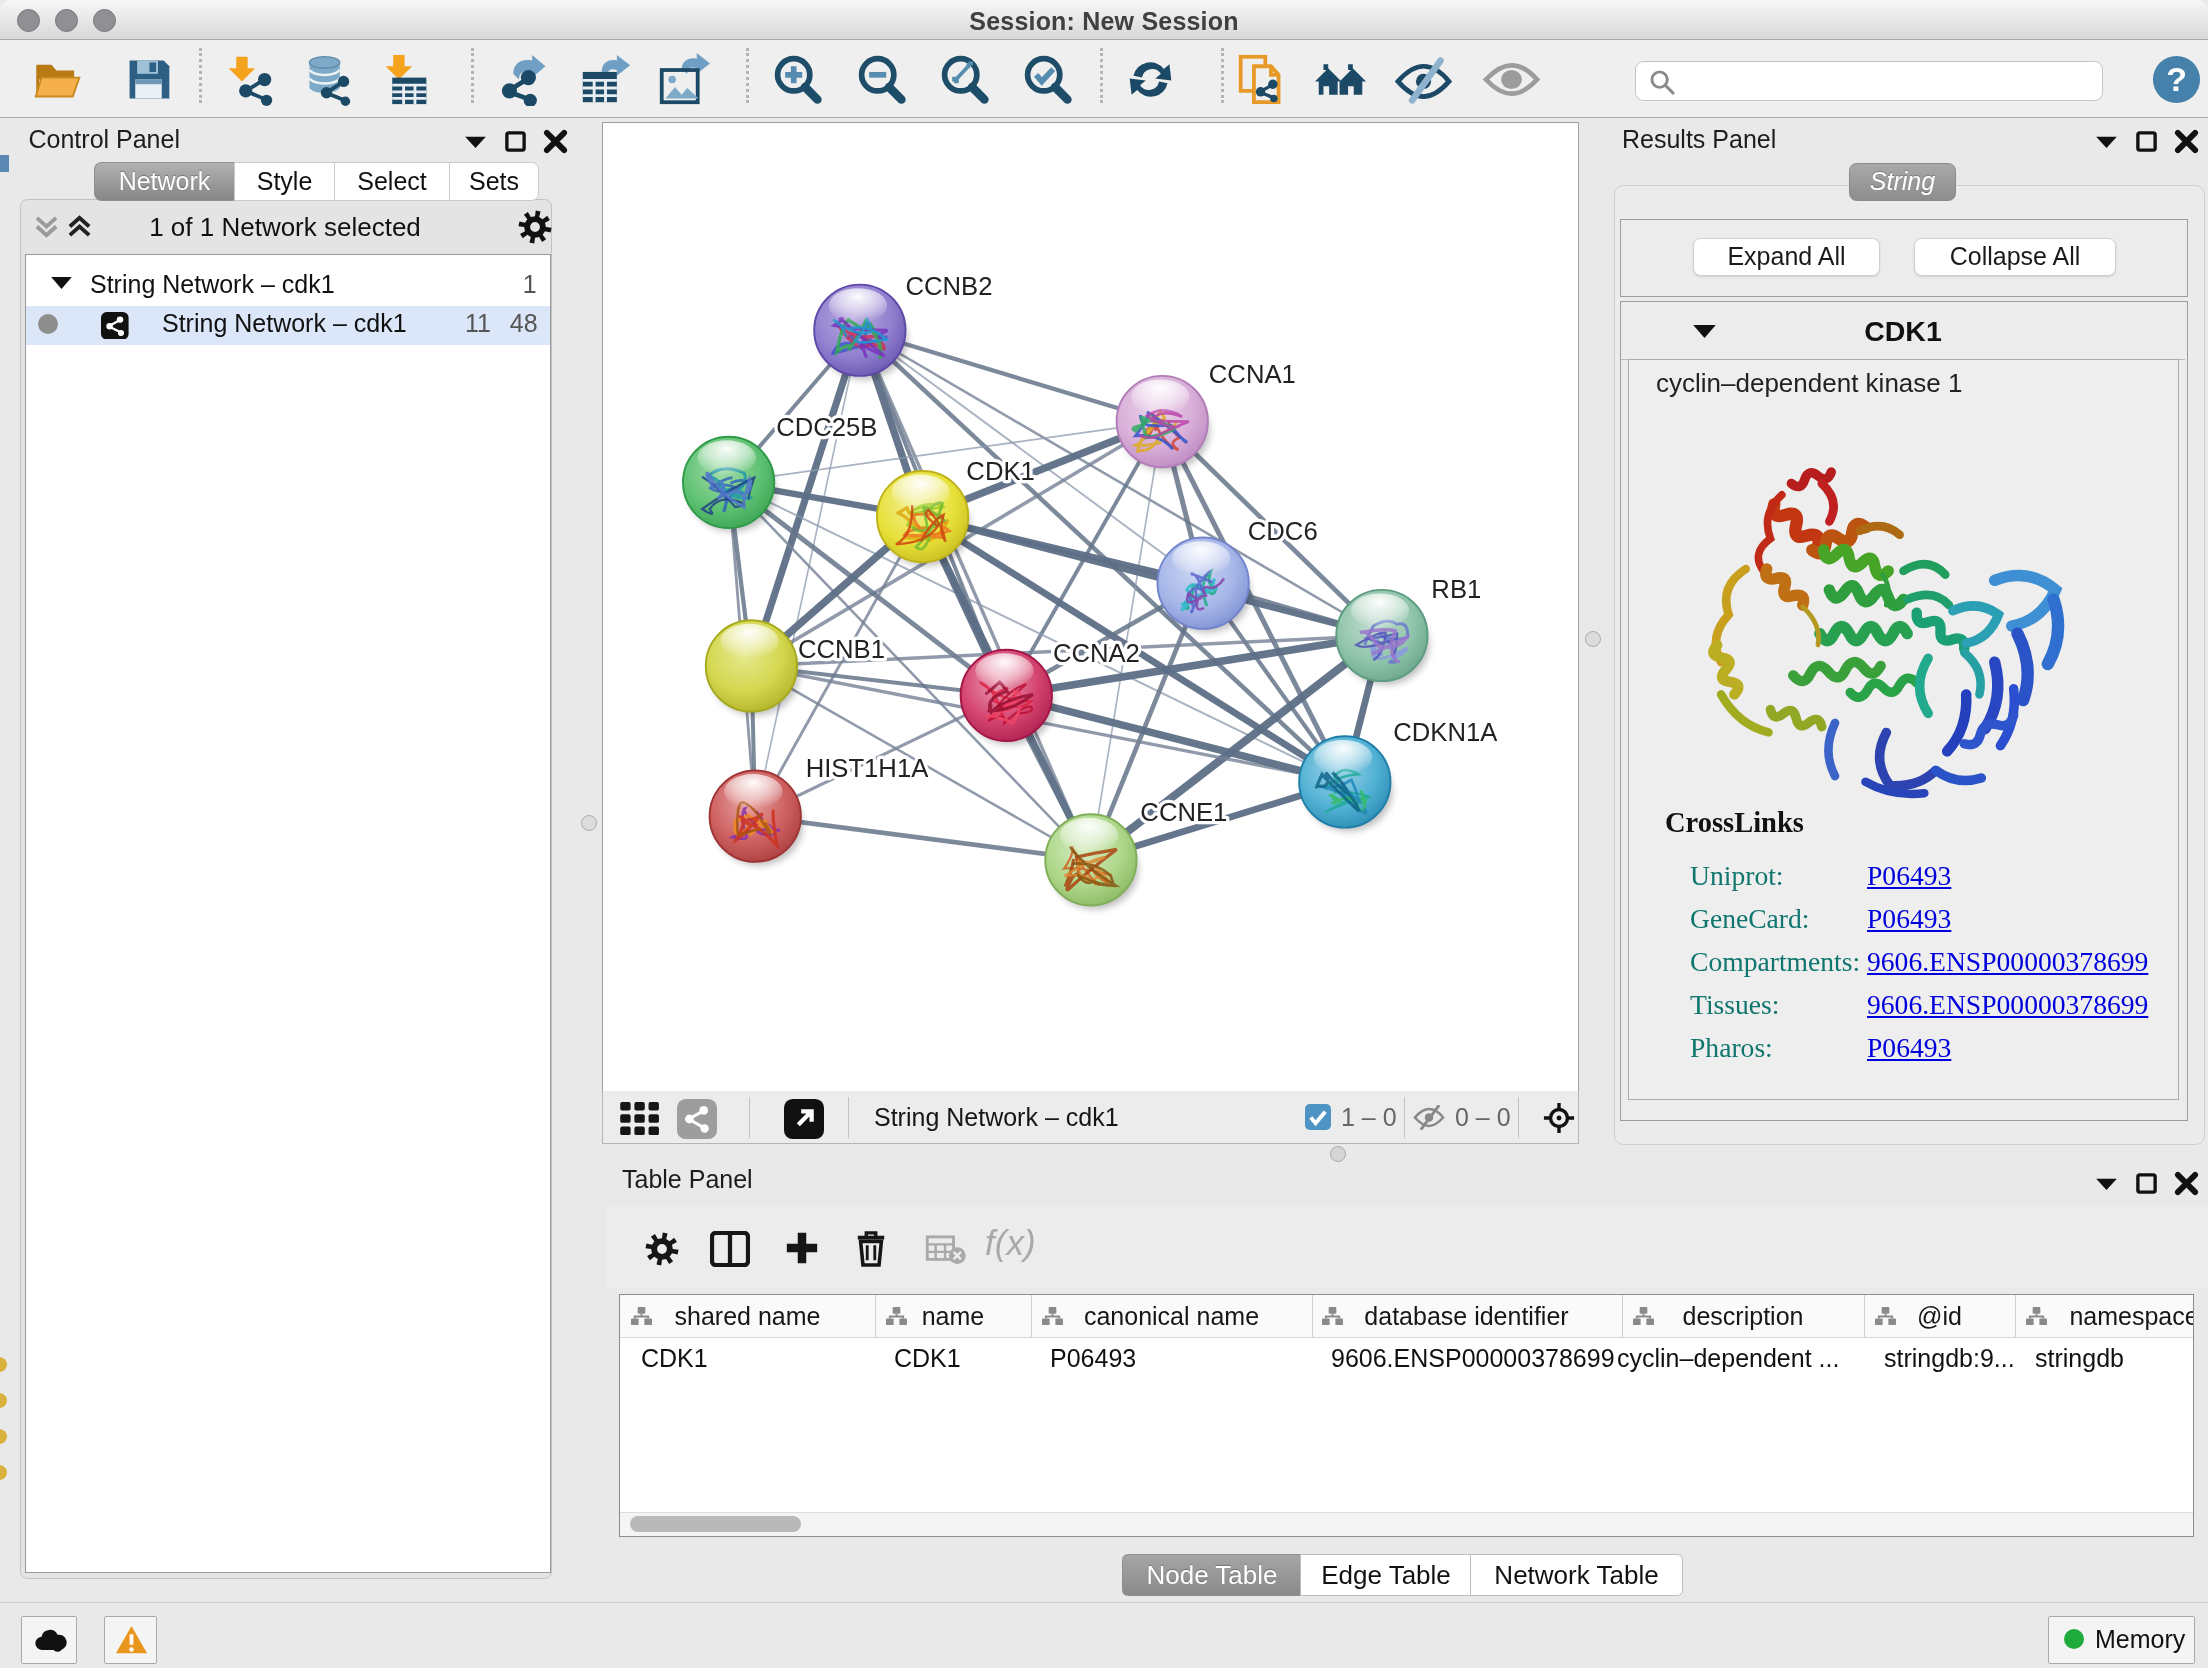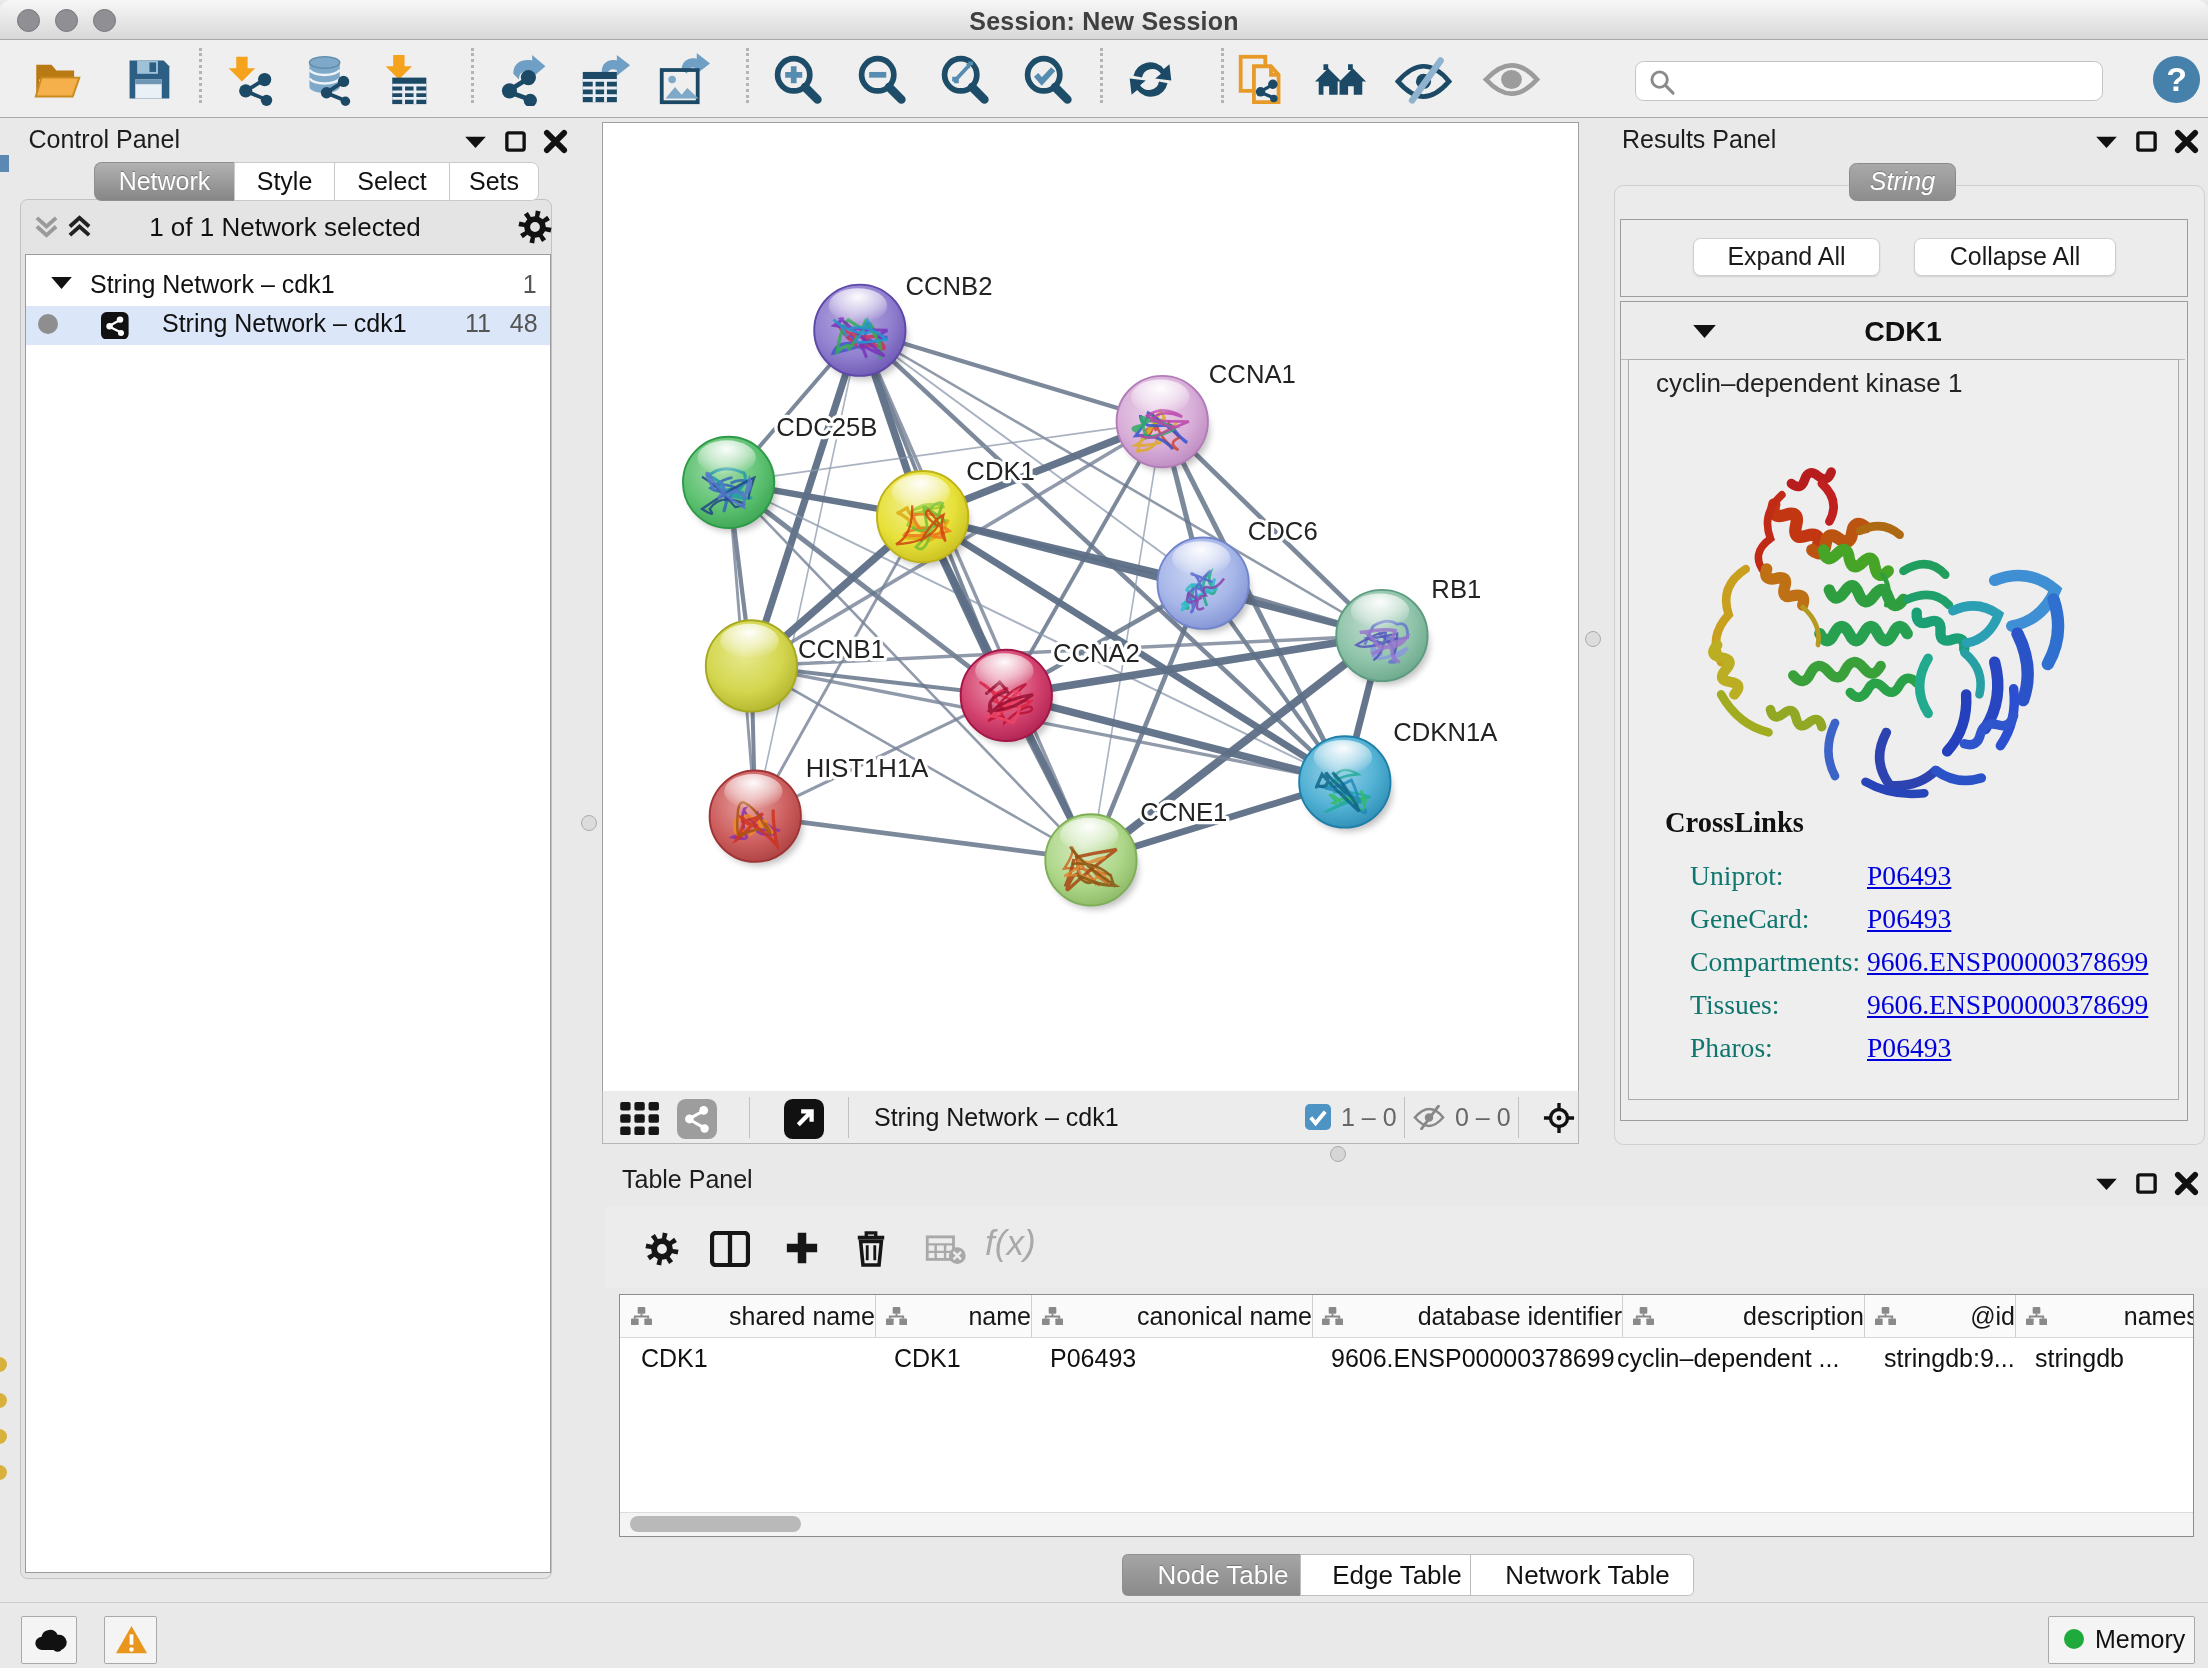--- a/index.html
+++ b/index.html
@@ -64,24 +64,24 @@
      border:1px solid #ababab;}
   .serif{font-family:"Liberation Serif",serif;}
   .xlink{color:#0000dd;text-decoration:underline;}
   
   #tp-toolbar{left:606px;top:1206px;width:1603px;height:82px;background:#ececec;}
   #tp-table{left:619px;top:1294px;width:1573px;height:241px;background:#fff;
      border:1px solid #8c8c8c;overflow:hidden;}
   #tp-header{position:absolute;left:0;top:0;width:100%;height:42px;background:#fafafa;
      border-bottom:1px solid #d7d7d7;}
   .th{position:absolute;top:0;height:42px;display:flex;align-items:center;
-      justify-content:flex-end;font-size:25px;color:#161616;border-right:1px solid #d0d0d0;}
+      justify-content:center;font-size:25px;color:#161616;border-right:1px solid #d0d0d0;}
   .td{position:absolute;top:48px;font-size:25px;color:#111;}
   .ttab{height:40px;line-height:40px;font-size:26px;text-align:center;background:#fff;
-     border:1px solid #bdbdbd;color:#111;position:absolute;top:1554px;padding-left:11px;}
+     border:1px solid #bdbdbd;color:#111;position:absolute;top:1554px;}
   
   #statusline{left:0px;top:1602px;width:2208px;height:1px;background:#cdcdcd;position:absolute;}
   .sbtn{position:absolute;top:1616px;height:46px;background:#f4f4f4;border:1px solid #a9a9a9;
      border-radius:1.9px;}
 </style>
 </head>
 <body>
 
 <div id="titlebar" class="abs">
   <div class="tl" style="left:17px"></div>

